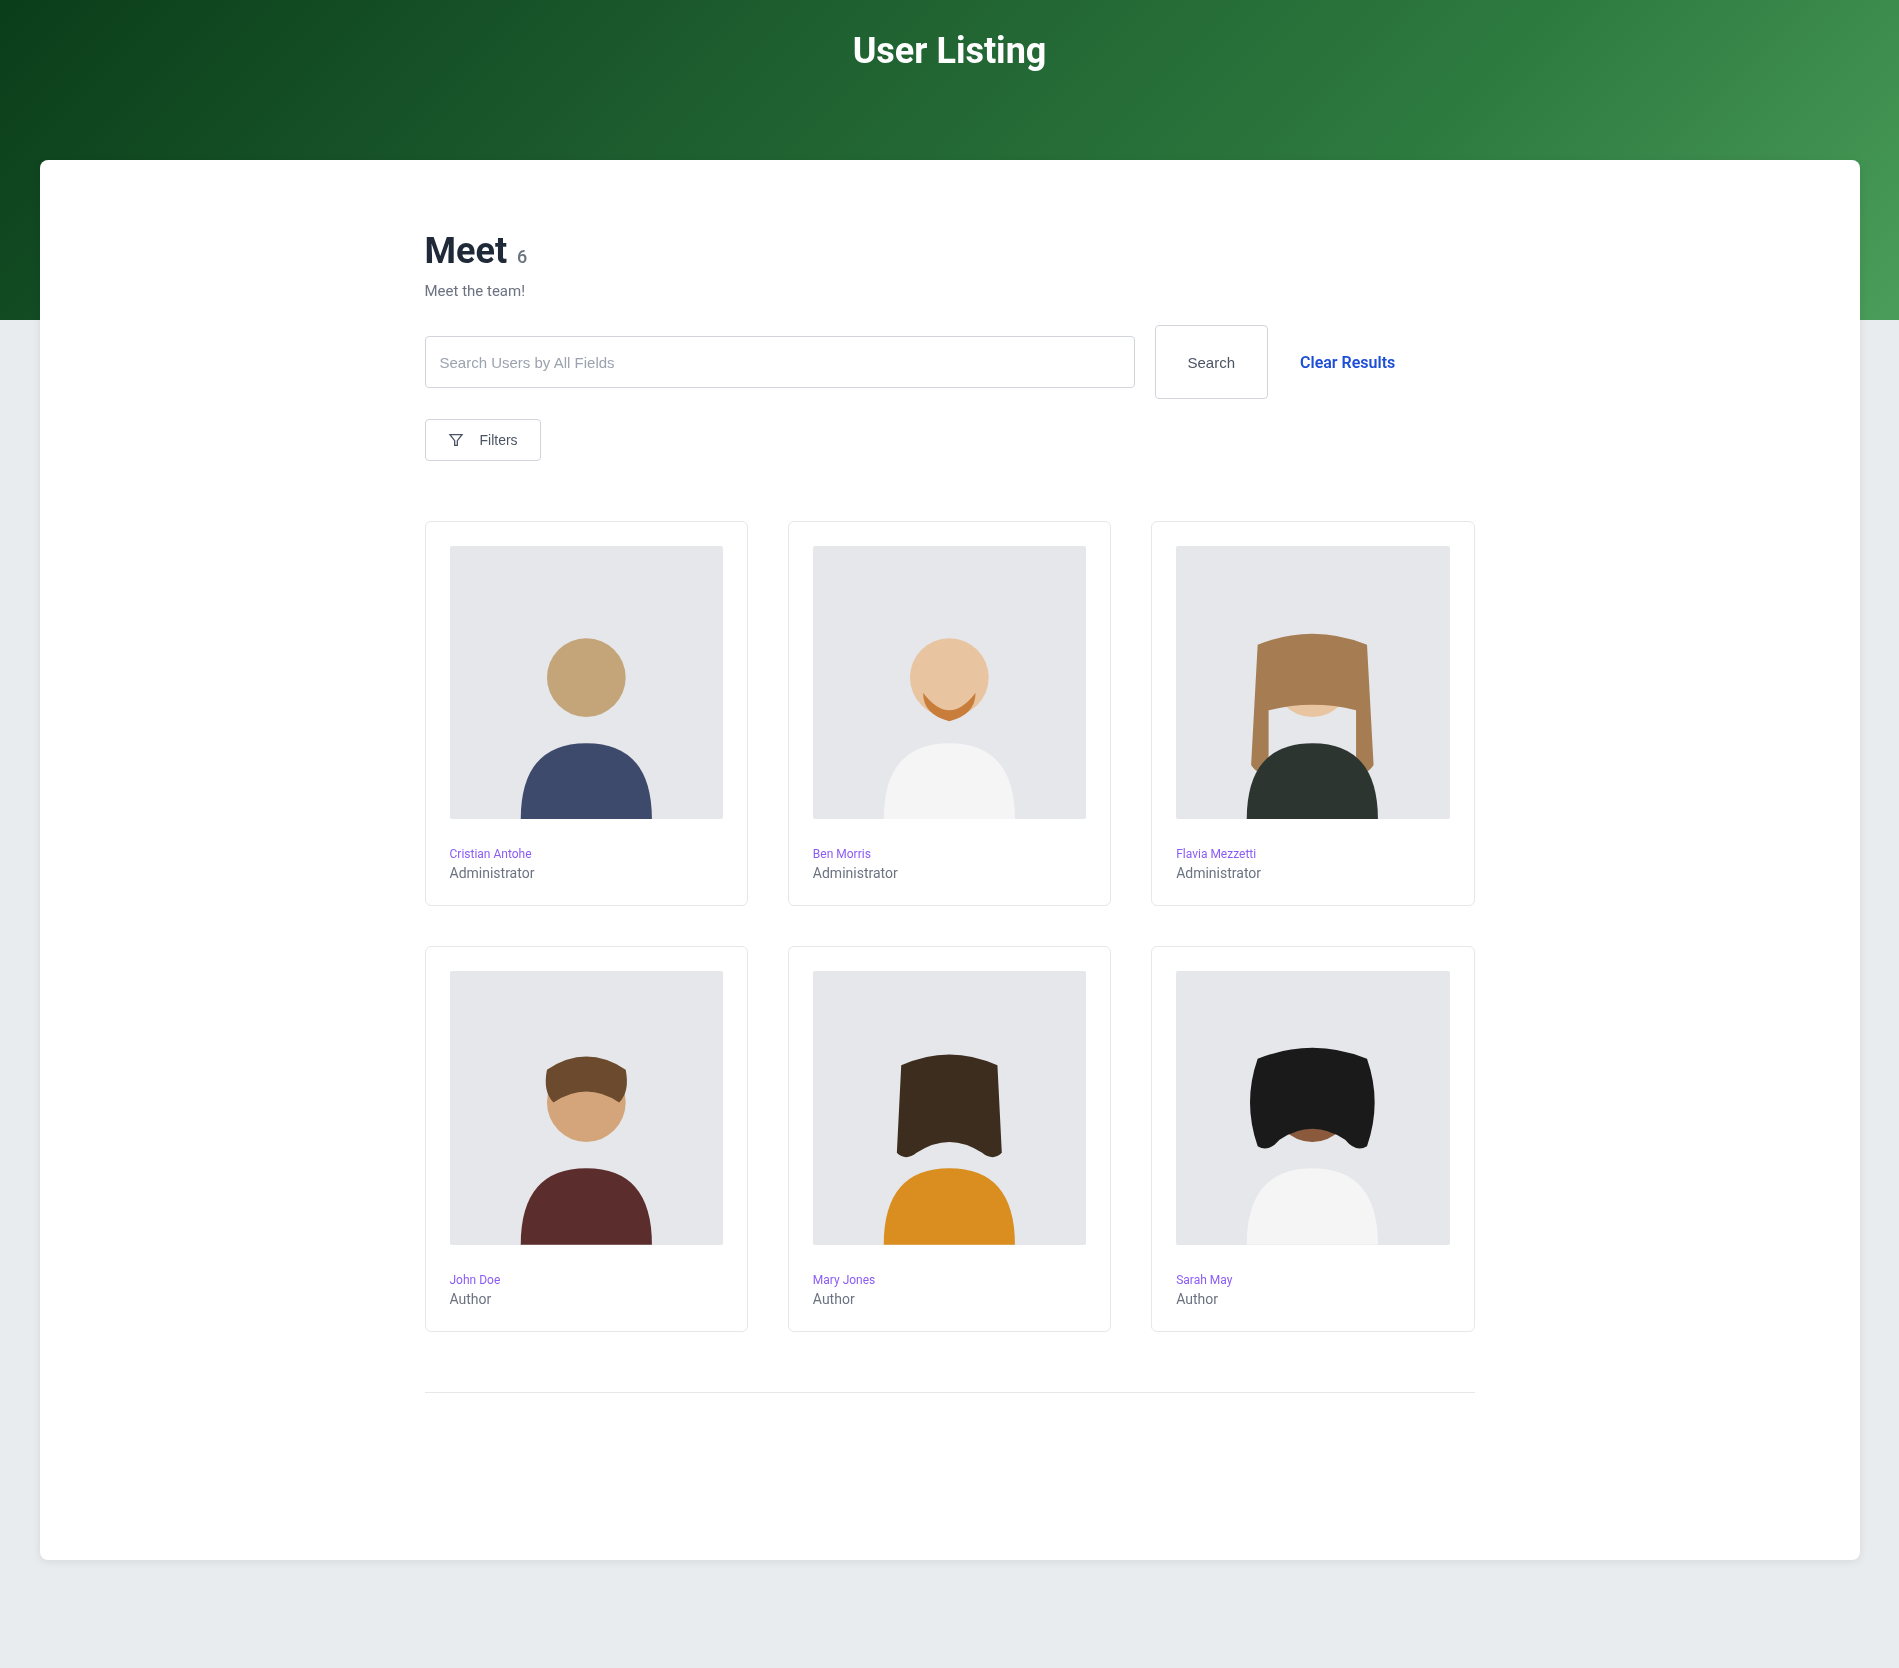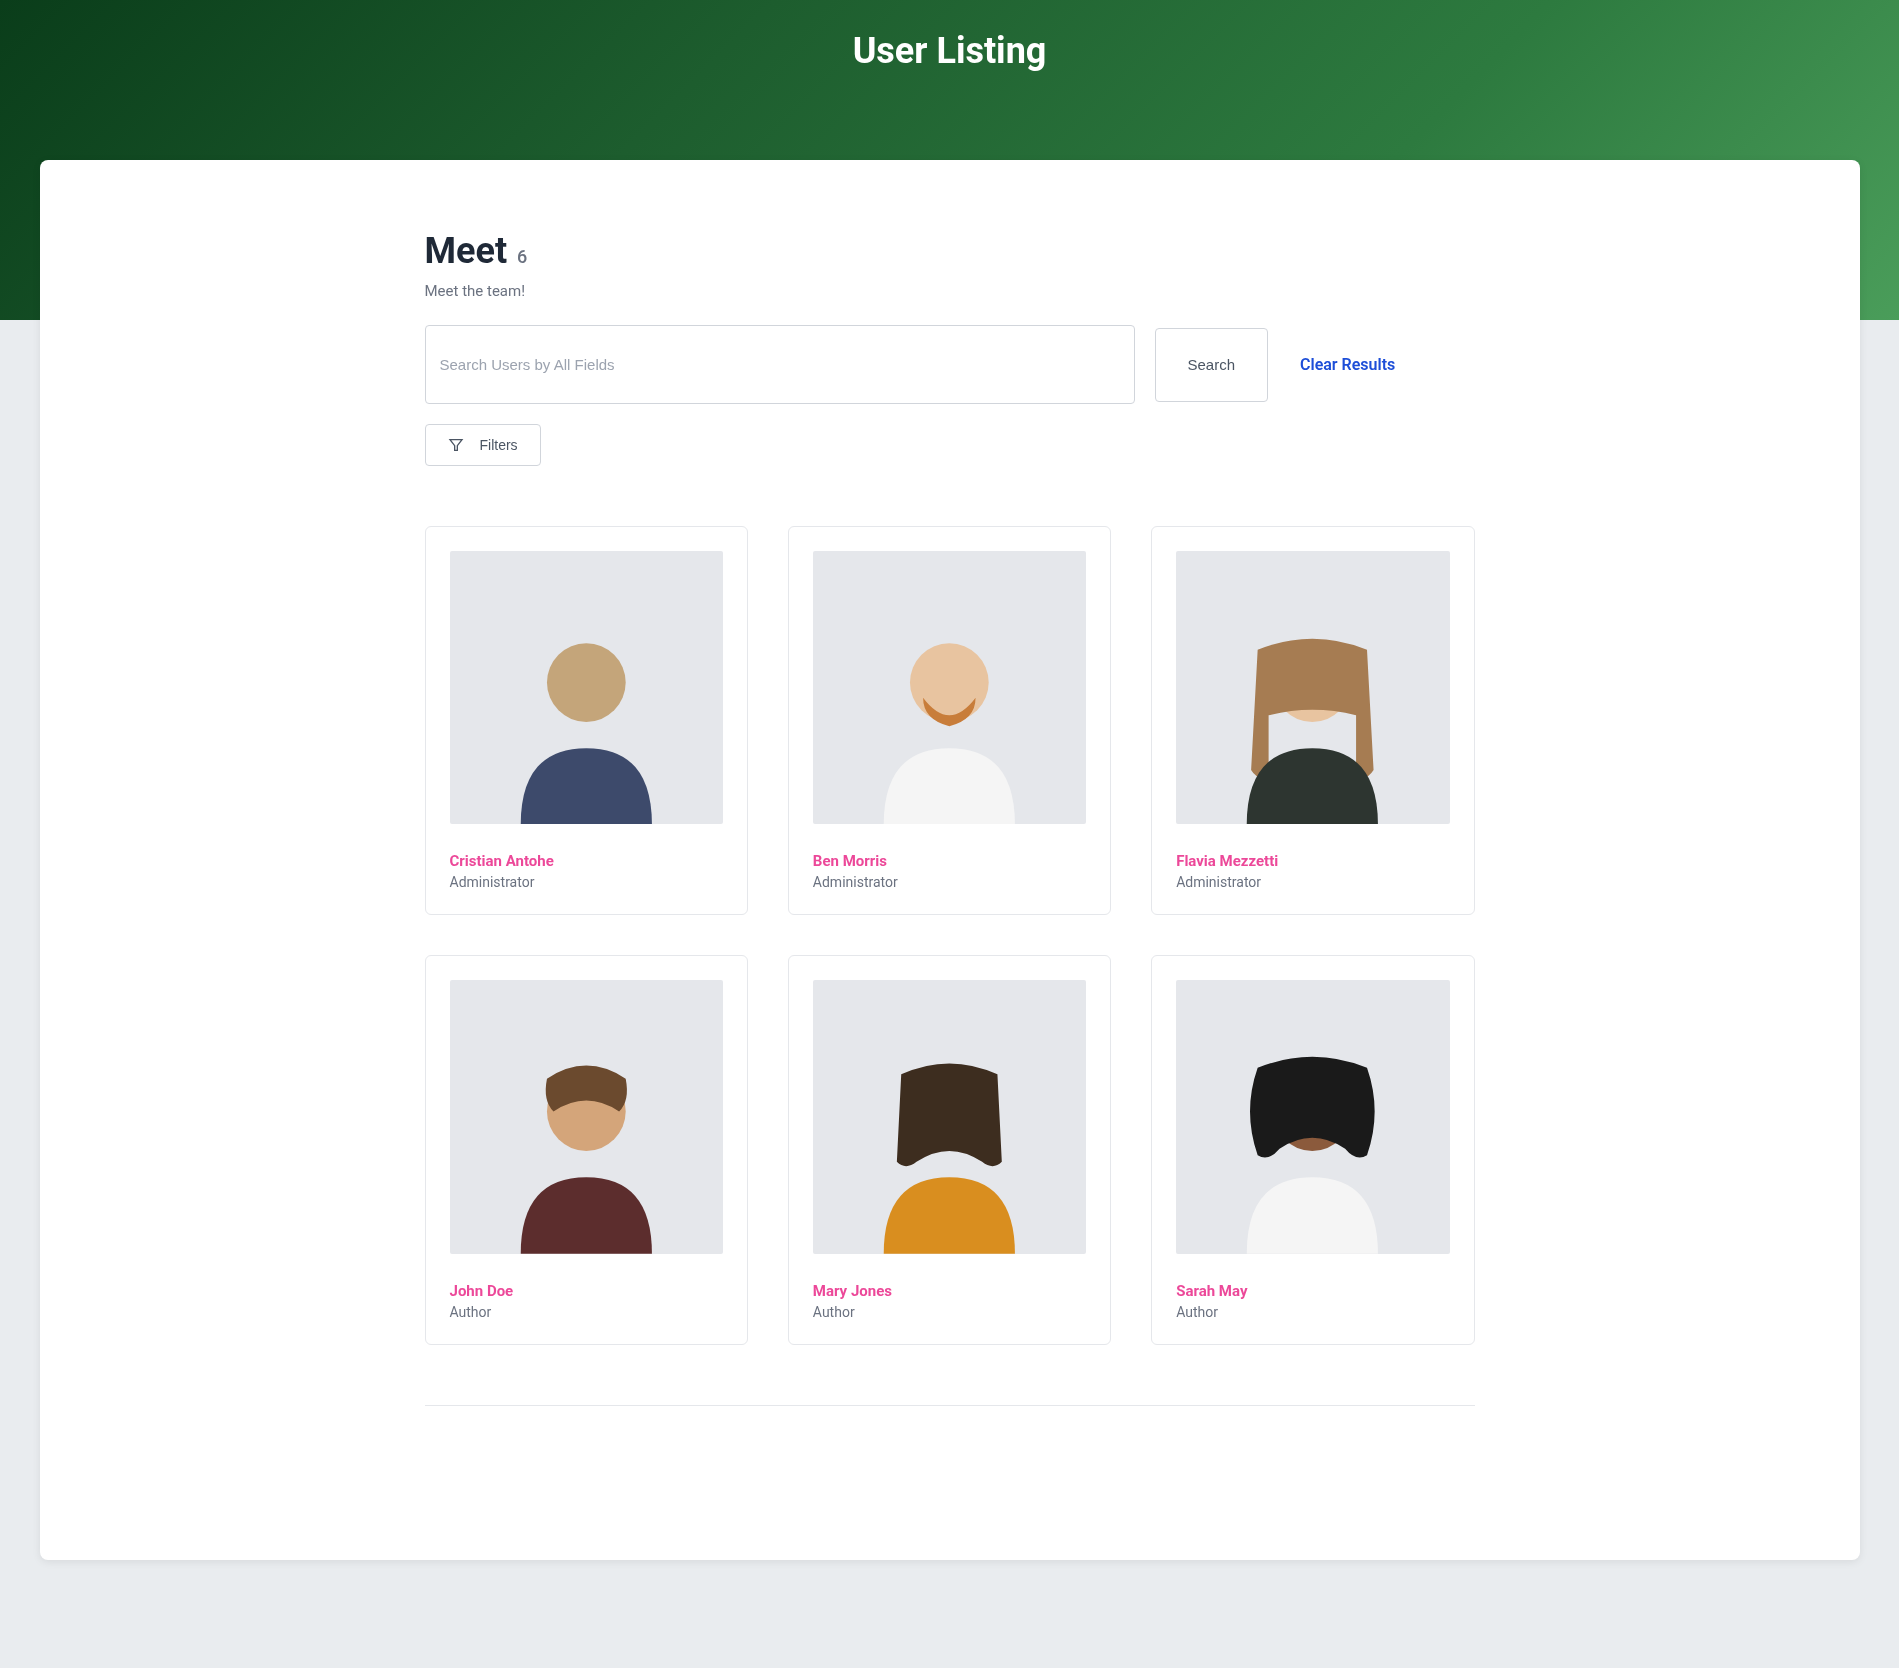--- a/index.html
+++ b/index.html
@@ -70,21 +70,21 @@
 
     .search-row {
       display: flex;
       align-items: center;
       gap: 20px;
       margin-bottom: 20px;
     }
 
     .search-input {
       flex: 0 0 710px;
-      height: 79px;
+      height: 52px;
       border: 1px solid #d1d5db;
       border-radius: 4px;
       padding: 0 14px;
       font-size: 15px;
       color: #374151;
     }
 
     .search-input::placeholder {
       color: #9ca3af;
     }
@@ -156,23 +156,23 @@
       justify-content: center;
       overflow: hidden;
     }
 
     .avatar svg {
       width: 80%;
       height: 80%;
     }
 
     .user-name {
-      font-size: 15px;
-      font-weight: 700;
-      color: #ec4899;
+      font-size: 12px;
+      font-weight: 400;
+      color: #8b5cf6;
       margin-bottom: 4px;
     }
 
     .user-role {
       font-size: 14px;
       color: #6b7280;
     }
 
     .divider {
       border: none;

